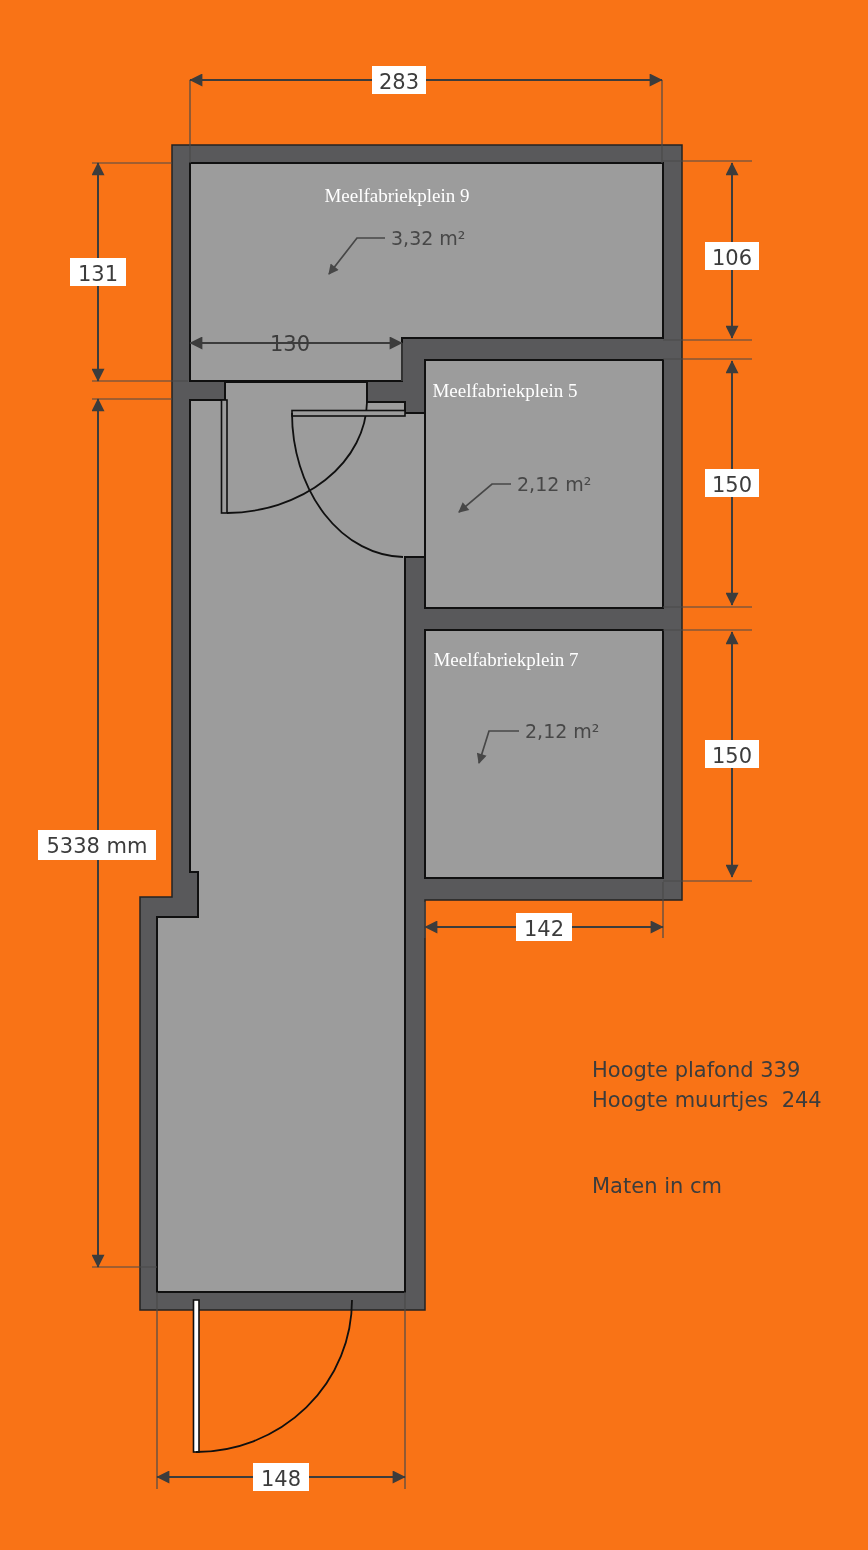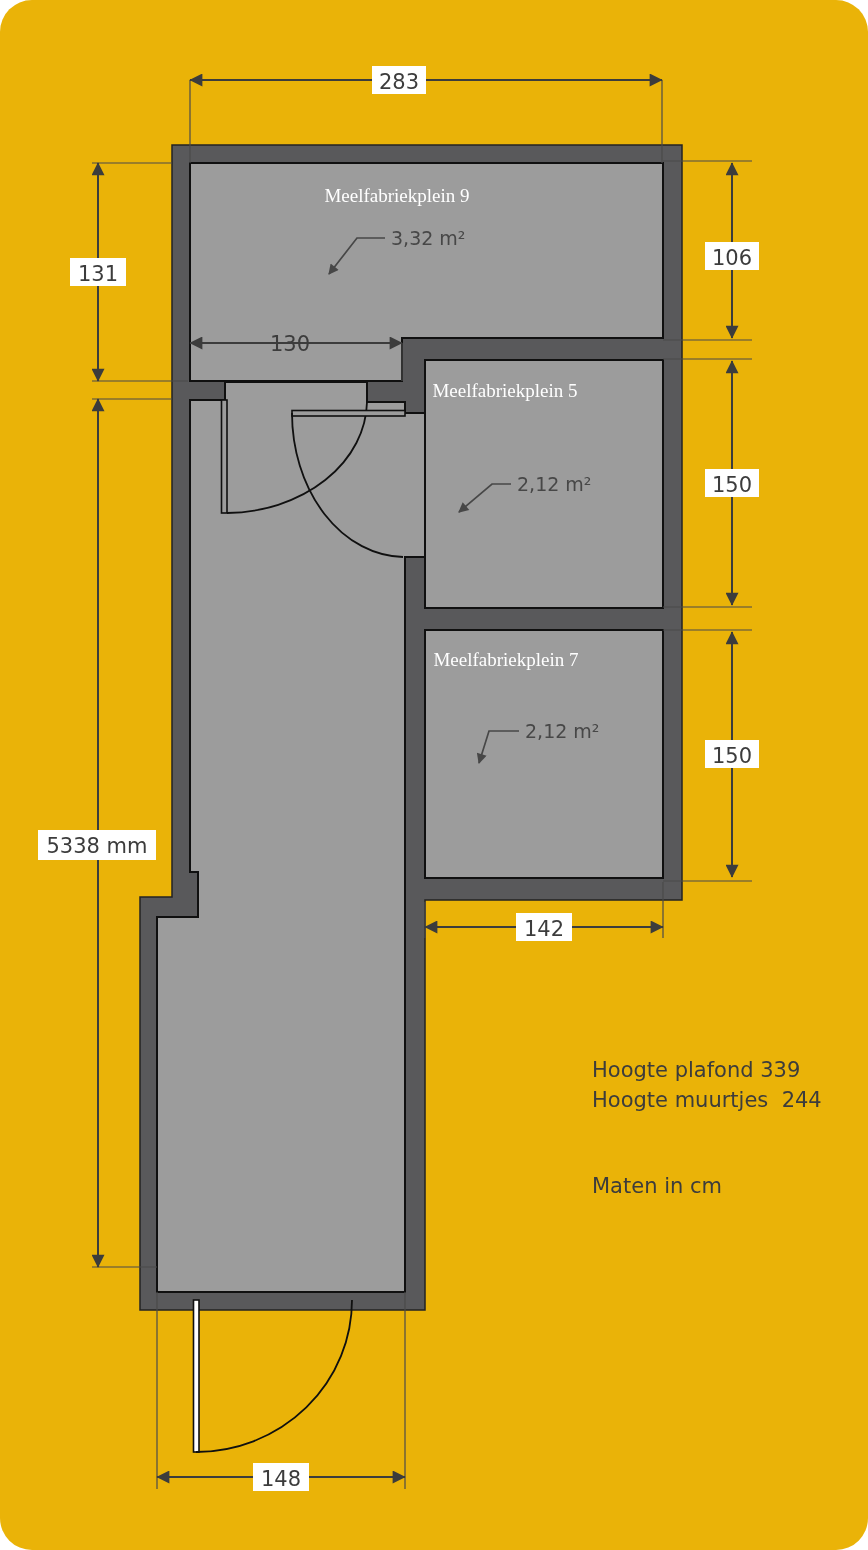--- a/index.html
+++ b/index.html
@@ -1,16 +1,16 @@
 <!DOCTYPE html>
 <html><head>
 <meta charset="utf-8">
 <style>
   html,body{margin:0;padding:0;background:#ffffff;}
-  .canvas{position:relative;width:868px;height:1550px;background:#eab308;overflow:hidden;border-radius:32px;}
+  .canvas{position:relative;width:868px;height:1550px;background:#f97316;overflow:hidden;}
   svg{display:block;}
   .wall{fill:#59595B;stroke:#232323;stroke-width:1.5;}
   .floor{fill:#9C9C9C;stroke:#101010;stroke-width:2;stroke-linejoin:miter;}
   .door-leaf{fill:#9C9C9C;stroke:#101010;stroke-width:1.6;}
   .door-leaf-out{fill:#ffffff;stroke:#101010;stroke-width:1.6;}
   .door-arc{fill:none;stroke:#101010;stroke-width:1.8;}
   .dim-line{stroke:#3C3C3C;stroke-width:2;fill:none;}
   .ext-line{stroke:#4A4A4A;stroke-width:1.2;fill:none;}
   .leader{stroke:#474747;stroke-width:1.7;fill:none;}
   .label-bg{fill:#ffffff;}

